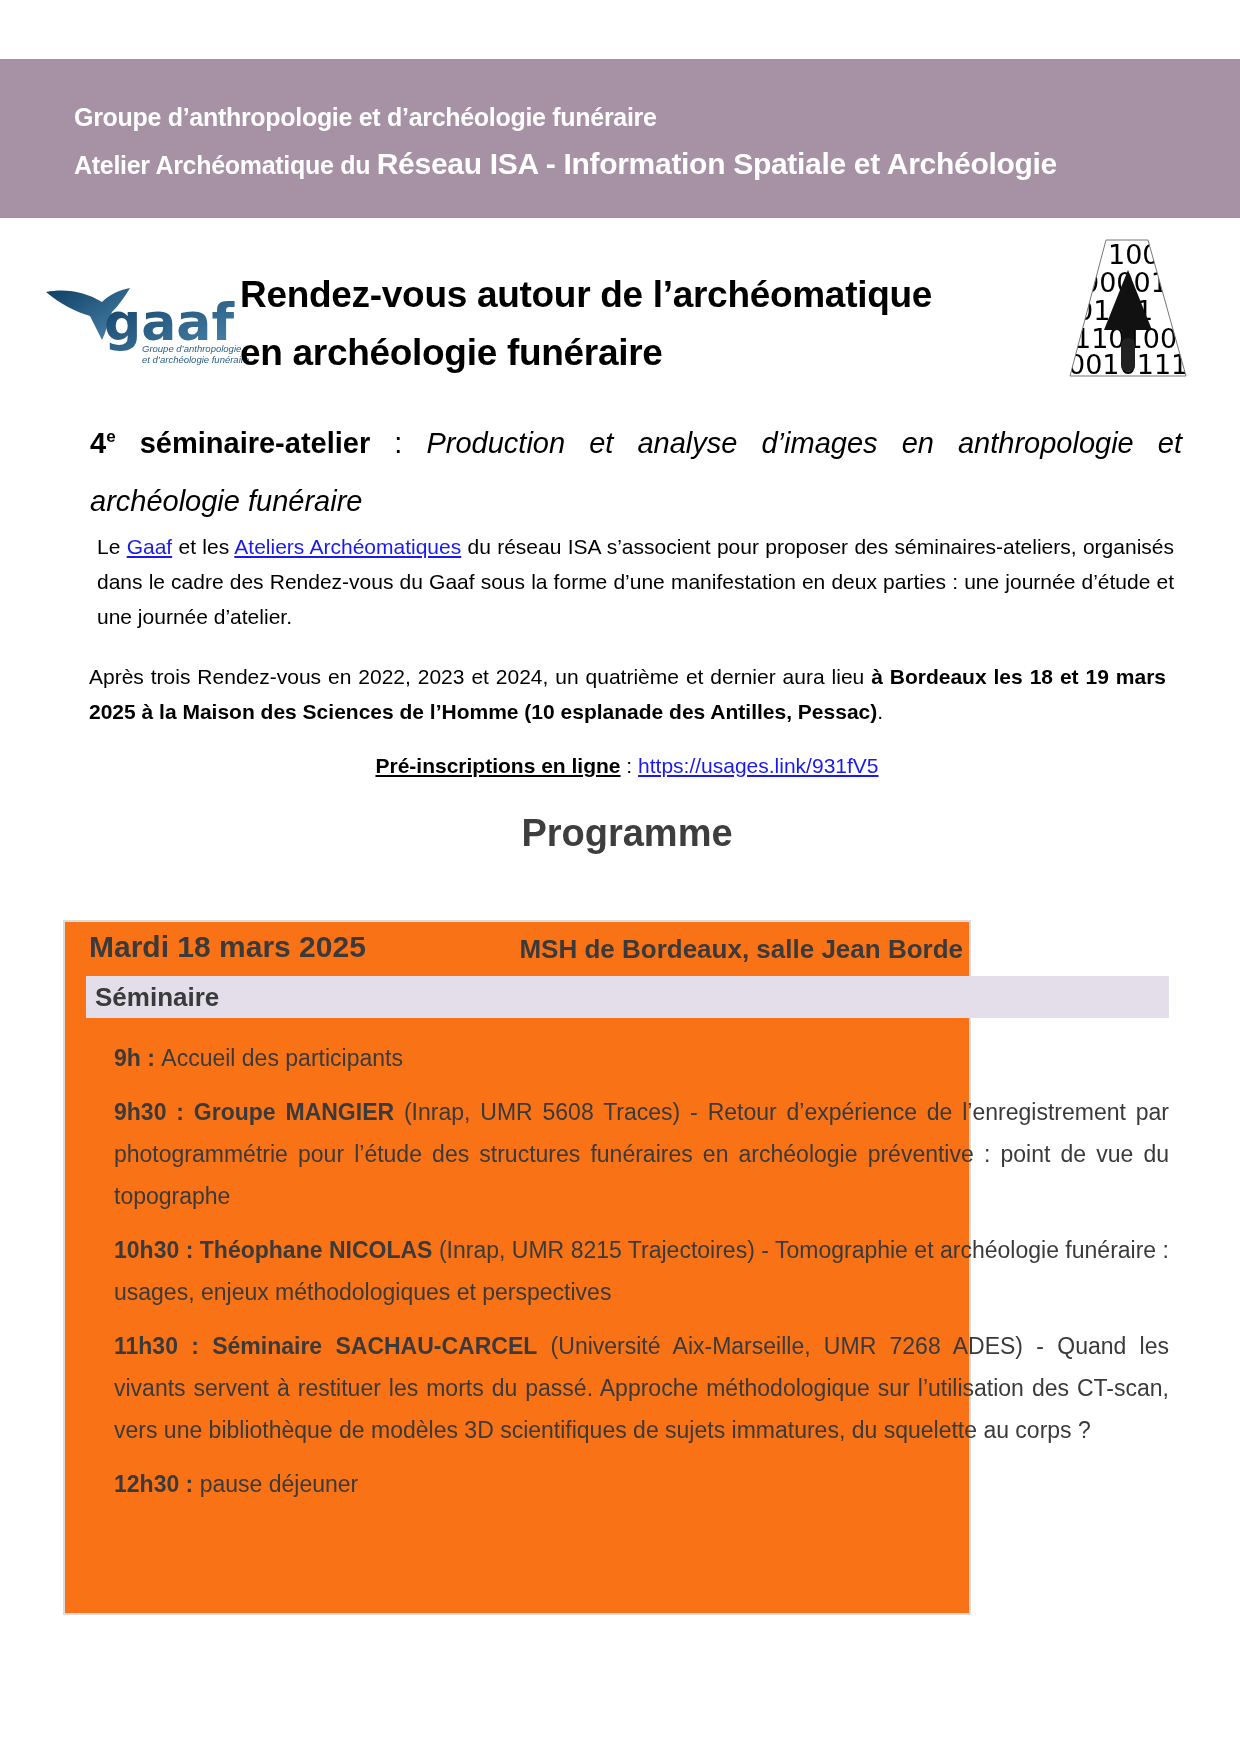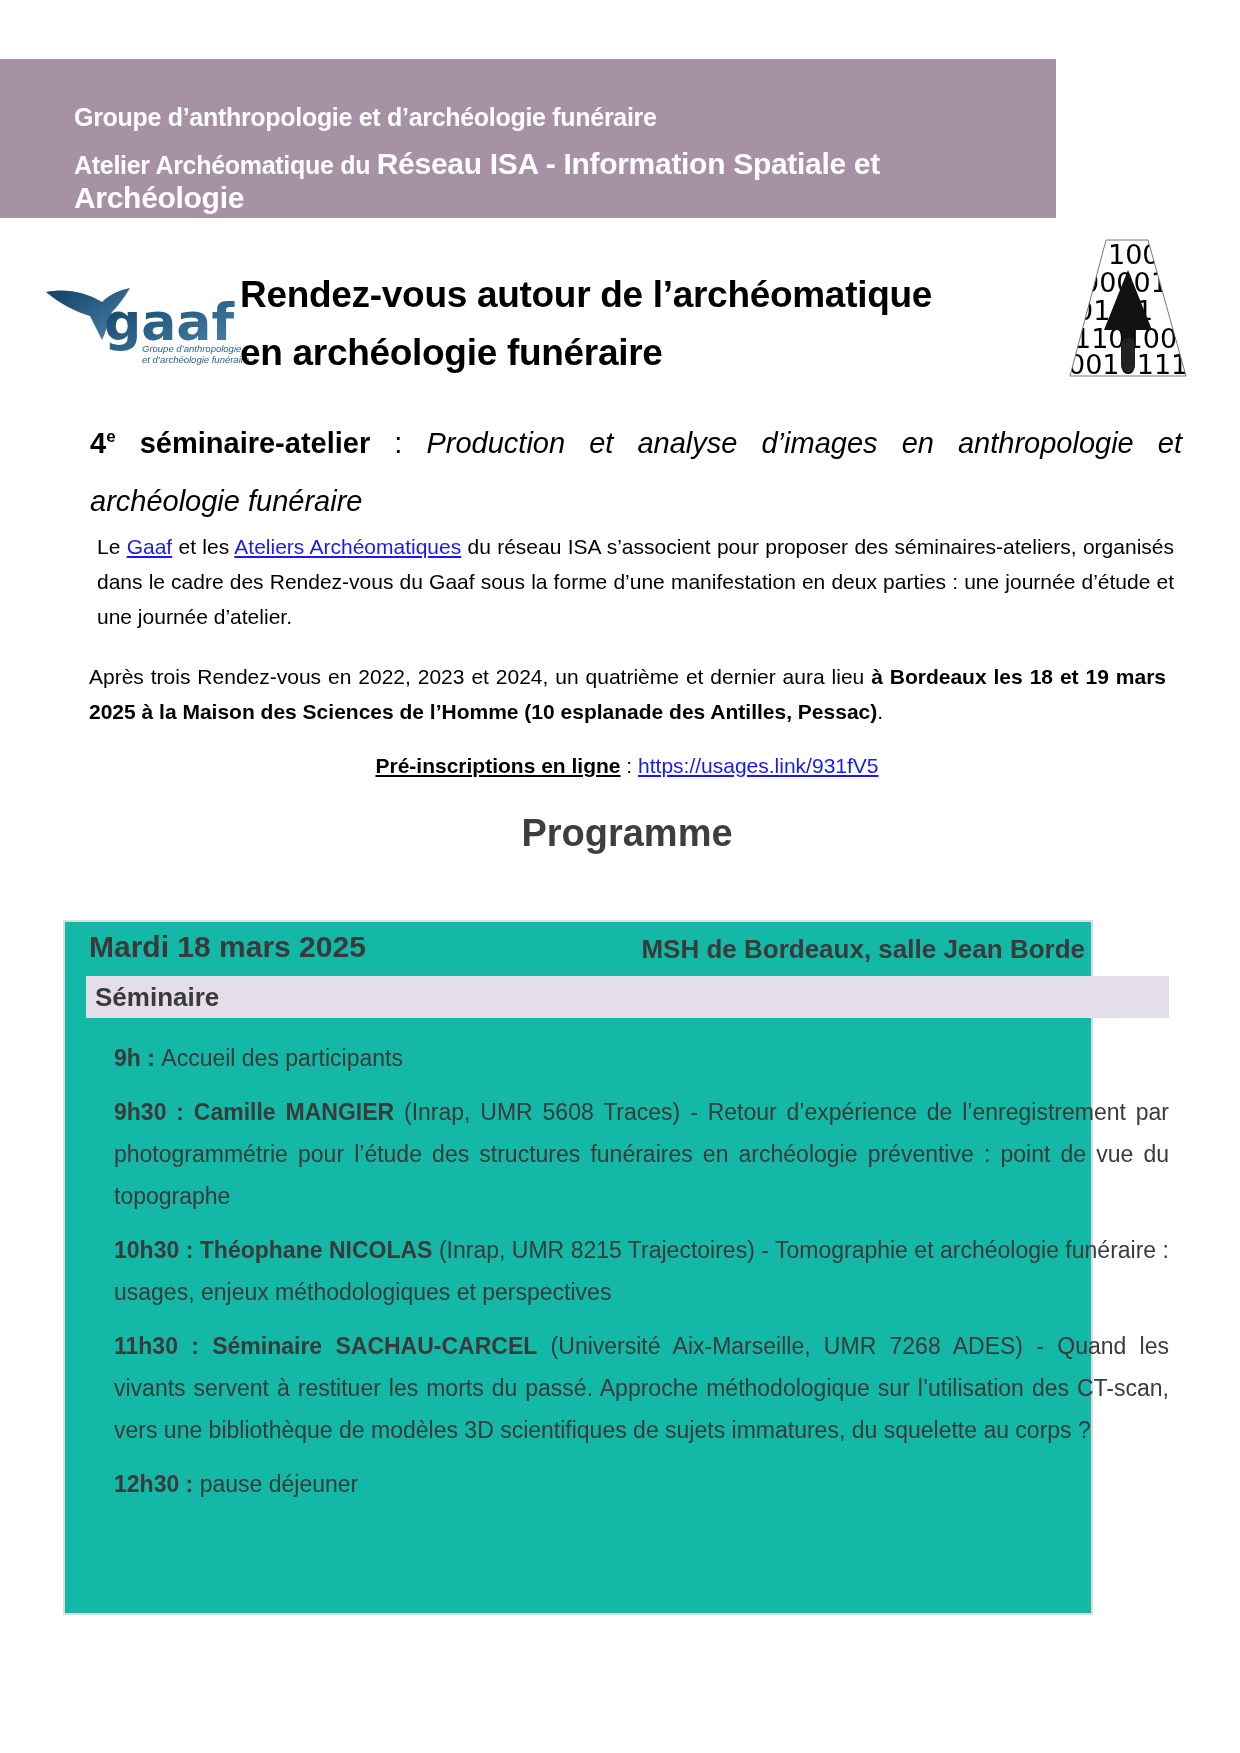--- a/index.html
+++ b/index.html
@@ -1,21 +1,21 @@
 <!DOCTYPE html>
 <html><head>
 <meta charset="utf-8">
 <style>
   html, body { margin: 0; padding: 0; }
   body {
     width: 1240px; height: 1753px; background: #ffffff; position: relative; overflow: hidden;
     font-family: "Liberation Sans", sans-serif; color: #000;
   }
   .banner {
-    position: absolute; left: 0; top: 59px; width: 1056px; height: 159px;
+    position: absolute; left: 0; top: 59px; width: 1240px; height: 159px;
     background: #a791a5; color: #ffffff;
   }
   .banner .l1 { position: absolute; left: 74px; top: 44px; font-size: 25px; font-weight: bold; letter-spacing: -0.3px; }
   .banner .l2 { position: absolute; left: 74px; top: 88px; font-size: 25px; font-weight: bold; letter-spacing: -0.3px; }
   .banner .l2 .big { font-size: 30px; }
 
   .logo-gaaf { position: absolute; left: 46px; top: 282px; width: 220px; height: 86px; }
   .logo-isa { position: absolute; left: 1068px; top: 238px; width: 125px; height: 142px; }
 
   .title { position: absolute; left: 240px; top: 266px; width: 760px; 
@@ -33,22 +33,22 @@
   .p2 { top: 659px; }
   .p2 b { font-weight: bold; }
 
   .prereg { position: absolute; left: 0; top: 754px; width: 1254px; text-align: center; font-size: 21px; }
   .prereg .lbl { font-weight: bold; text-decoration: underline; }
   .prereg a { color: #1a1aee; text-decoration: underline; }
 
   .programme { position: absolute; left: 0; top: 812px; width: 1254px; text-align: center;
     font-size: 38px; font-weight: bold; color: #3e3e3e; }
 
-  .box { position: absolute; left: 63px; top: 920px; width: 1030px; height: 695px;
-    background: #14b8a6; border: 2px solid #dcdcdc; box-sizing: border-box; }
+  .box { position: absolute; left: 63px; top: 920px; width: 908px; height: 695px;
+    background: #f97316; border: 2px solid #dcdcdc; box-sizing: border-box; }
   .box .day { position: absolute; left: 24px; top: 8px; font-size: 30px; font-weight: bold; color: #3a3a3a; }
   .box .place { position: absolute; right: 6px; top: 12px; font-size: 26px; font-weight: bold; color: #3a3a3a; }
   .box .section { position: absolute; left: 21px; top: 54px; width: 1083px; height: 42px; background: #e3dee9; }
   .box .section span { position: absolute; left: 9px; top: 6px; font-size: 26px; font-weight: bold; color: #3a3a3a; }
 
   .items { position: absolute; left: 24px; top: 115px; width: 1080px; color: #3a3a3a; }
   .item { font-size: 23px; line-height: 42px; margin-bottom: 12px; text-align: justify; margin-left: 25px; }
   .item b { font-weight: bold; }
 </style>
 </head>
@@ -113,18 +113,18 @@
 <div class="programme">Programme</div>
 
 <div class="box">
   <div class="day">Mardi 18 mars 2025</div>
   <div class="place">MSH de Bordeaux, salle Jean Borde</div>
   <div class="section">
       <span>Séminaire</span>
     </div>
   <div class="items">
     <div class="item"><b>9h</b><b> : </b><span>Accueil des participants</span></div>
-    <div class="item"><b>9h30</b><b> : </b><b>Camille MANGIER</b><span> (Inrap, UMR 5608 Traces) - Retour d’expérience de l’enregistrement par photogrammétrie pour l’étude des structures funéraires en archéologie préventive : point de vue du topographe</span></div>
+    <div class="item"><b>9h30</b><b> : </b><b>Groupe MANGIER</b><span> (Inrap, UMR 5608 Traces) - Retour d’expérience de l’enregistrement par photogrammétrie pour l’étude des structures funéraires en archéologie préventive : point de vue du topographe</span></div>
     <div class="item"><b>10h30</b><b> : </b><b>Théophane NICOLAS</b><span> (Inrap, UMR 8215 Trajectoires) - Tomographie et archéologie funéraire : usages, enjeux méthodologiques et perspectives</span></div>
     <div class="item"><b>11h30</b><b> : </b><b>Séminaire SACHAU-CARCEL</b><span> (Université Aix-Marseille, UMR 7268 ADES) - Quand les vivants servent à restituer les morts du passé. Approche méthodologique sur l’utilisation des CT-scan, vers une bibliothèque de modèles 3D scientifiques de sujets immatures, du squelette au corps ?</span></div>
     <div class="item"><b>12h30</b><b> : </b><span>pause déjeuner</span></div>
   </div>
 </div>
 
 </body></html>

